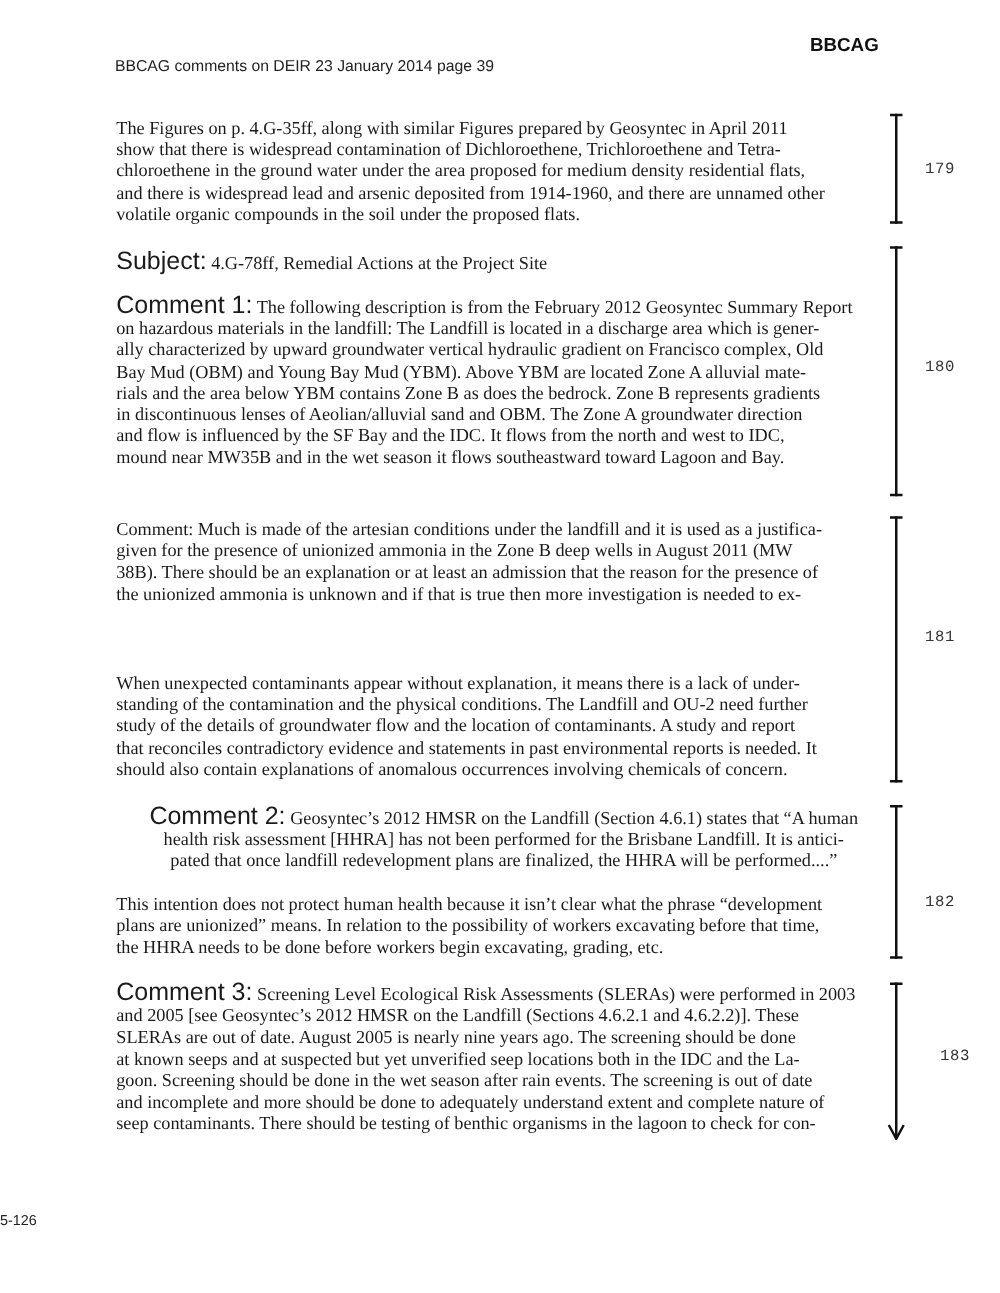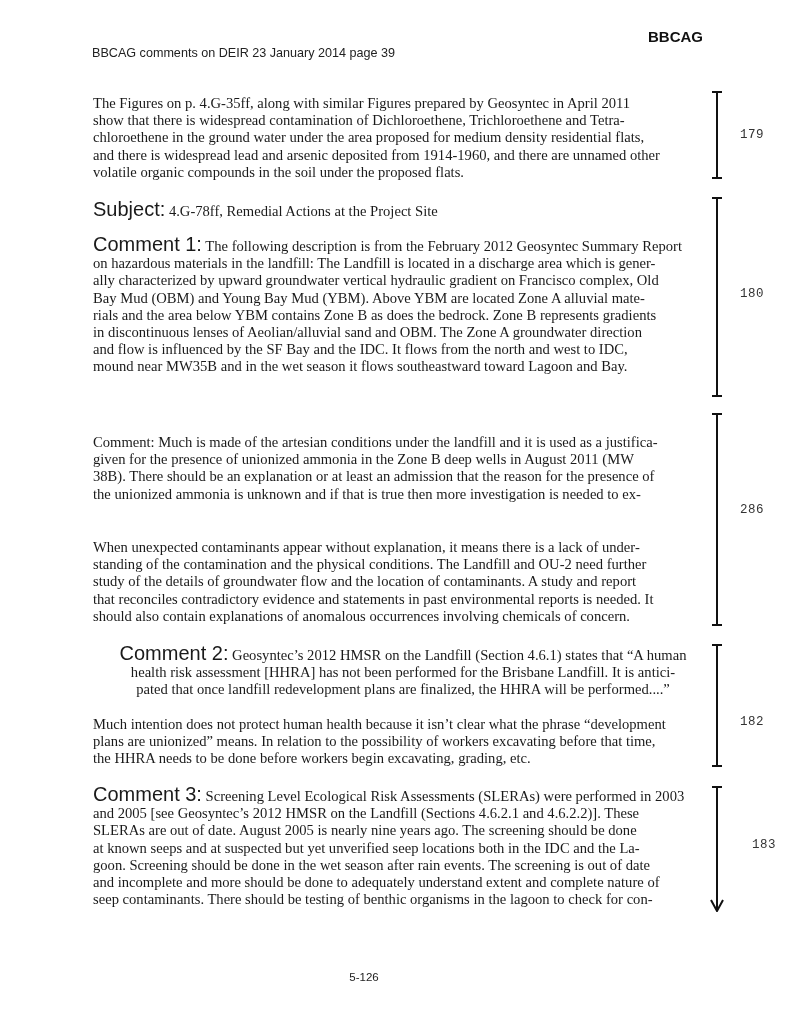--- a/index.html
+++ b/index.html
@@ -8,21 +8,21 @@
   .hdr-left { position: absolute; left: 92px; top: 46px; font-family: "Liberation Sans", sans-serif; font-size: 12.6px; color: #222; }
   .para { position: absolute; left: 93px; width: 620px; font-family: "Liberation Serif", serif; font-size: 14.6px; line-height: 17.2px; color: #1a1a1a; }
   .para .lbl { font-family: "Liberation Sans", sans-serif; font-size: 20px; }
   .line { display: block; white-space: nowrap; }
   .bracket { position: absolute; left: 716px; width: 2px; background: #111; }
   .bracket .cap { position: absolute; left: -4px; width: 10px; height: 2px; background: #111; }
   .bracket .cap.top { top: 0; }
   .bracket .cap.bot { bottom: 0; }
   .bracket .arrow { position: absolute; left: -6px; bottom: -1px; width: 14px; height: 14px; }
   .cnum { position: absolute; left: 740px; font-family: "Liberation Mono", monospace; font-size: 12.5px; color: #333; letter-spacing: 0.5px; }
-  .footer { position: absolute; left: 0; width: 728px; top: 971px; text-align: center; font-family: "Liberation Sans", sans-serif; font-size: 11.5px; color: #222; }
+  .footer { position: absolute; left: 0; width: 728px; top: 971px; font-family: "Liberation Sans", sans-serif; font-size: 11.5px; color: #222; }
 </style>
 </head>
 <body>
 
 <div class="hdr-right">BBCAG</div>
 <div class="hdr-left">BBCAG comments on DEIR 23 January 2014 page 39</div>
 
 <div class="para" style="top:95px;">
   <span class="line">The Figures on p. 4.G-35ff, along with similar Figures prepared by Geosyntec in April 2011</span>
   <span class="line">show that there is widespread contamination of Dichloroethene, Trichloroethene and Tetra-</span>
@@ -39,21 +39,21 @@
   <span class="line"><span class="lbl">Comment 1:</span><span> The following description is from the February 2012 Geosyntec Summary Report</span></span>
   <span class="line">on hazardous materials in the landfill:  The Landfill is located in a discharge area which is gener-</span>
   <span class="line">ally characterized by upward groundwater vertical hydraulic gradient on Francisco complex, Old</span>
   <span class="line">Bay Mud (OBM) and Young Bay Mud (YBM).  Above YBM are located Zone A alluvial mate-</span>
   <span class="line">rials and the area below YBM contains Zone B as does  the bedrock. Zone B represents gradients</span>
   <span class="line">in discontinuous lenses of Aeolian/alluvial sand and OBM. The Zone A groundwater direction</span>
   <span class="line">and flow is influenced by the SF Bay and the IDC. It flows from the north and west to IDC,</span>
   <span class="line">mound near MW35B and in the wet season it flows southeastward toward Lagoon and Bay.</span>
 </div>
 
-<div class="para" style="top:416px;margin-top:18px;">
+<div class="para" style="top:416px;">
   <span class="line">Comment: Much is made of the artesian conditions under the landfill and it is used as a justifica-</span>
   <span class="line">given for the presence of unionized ammonia in the Zone B deep wells in August 2011 (MW</span>
   <span class="line">38B).  There should be an explanation or at least an admission that the reason for the presence of</span>
   <span class="line">the unionized ammonia is unknown and if that is true then more investigation is needed to ex-</span>
 </div>
 
 <div class="para" style="top:539px;">
   <span class="line">When unexpected contaminants appear without explanation, it means there is a lack of under-</span>
   <span class="line">standing of the contamination and the physical conditions.  The Landfill and OU-2 need further</span>
   <span class="line">study of the details of groundwater flow and the location of contaminants.  A study and report</span>
@@ -61,21 +61,21 @@
   <span class="line">should also contain explanations of anomalous occurrences involving chemicals of concern.</span>
 </div>
 
 <div class="para" style="top:645px;text-align:center;">
   <span class="line"><span class="lbl">Comment 2:</span><span> Geosyntec’s 2012 HMSR on the Landfill (Section 4.6.1) states that “A human</span></span>
   <span class="line">health risk assessment [HHRA] has not been performed for the Brisbane Landfill. It is antici-</span>
   <span class="line">pated that once landfill redevelopment plans are finalized, the HHRA will be performed....”</span>
 </div>
 
 <div class="para" style="top:716px;">
-  <span class="line">Much intention does not protect human health because it isn’t clear what the phrase “development</span>
+  <span class="line">This intention does not protect human health because it isn’t clear what the phrase “development</span>
   <span class="line">plans are unionized” means.  In relation to the possibility of workers excavating before that time,</span>
   <span class="line">the HHRA needs to be done before workers begin excavating, grading, etc.</span>
 </div>
 
 <div class="para" style="top:786px;">
   <span class="line"><span class="lbl">Comment 3:</span><span> Screening Level Ecological Risk Assessments (SLERAs) were performed in 2003</span></span>
   <span class="line">and 2005 [see Geosyntec’s 2012 HMSR on the Landfill (Sections 4.6.2.1 and 4.6.2.2)]. These</span>
   <span class="line">SLERAs  are out of date.  August 2005 is nearly nine years ago.  The screening should be done</span>
   <span class="line">at known seeps and at suspected but yet unverified seep locations both in the IDC and the La-</span>
   <span class="line">goon.  Screening should be done in the wet season after rain events.  The screening is out of date</span>
@@ -92,21 +92,21 @@
 <div class="bracket" style="top:197px;height:200px;">
   <span class="cap top"></span>
     <span class="cap bot"></span>
 </div>
 <div class="cnum" style="top:287px;">180</div>
 
 <div class="bracket" style="top:413px;height:213px;">
   <span class="cap top"></span>
     <span class="cap bot"></span>
 </div>
-<div class="cnum" style="top:503px;">286</div>
+<div class="cnum" style="top:503px;">181</div>
 
 <div class="bracket" style="top:644px;height:123px;">
   <span class="cap top"></span>
     <span class="cap bot"></span>
 </div>
 <div class="cnum" style="top:715px;">182</div>
 
 <div class="bracket" style="top:786px;height:125px;">
   <span class="cap top"></span>
   <svg class="arrow" viewBox="0 0 14 14">

